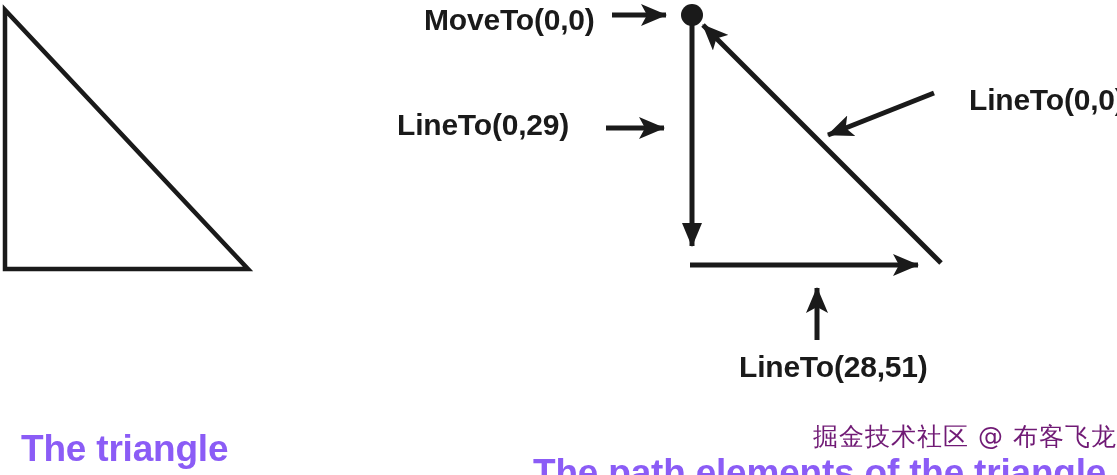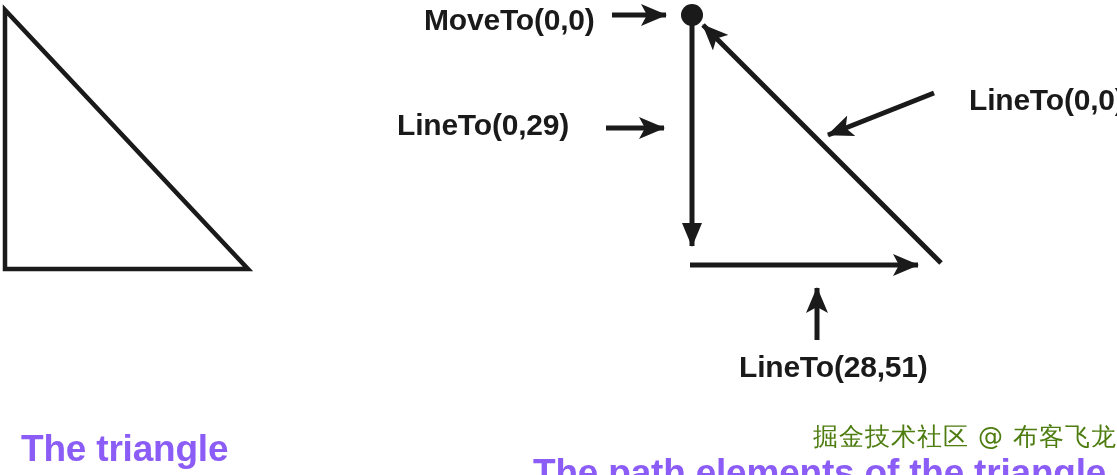--- a/index.html
+++ b/index.html
@@ -52,21 +52,21 @@
     letter-spacing: -0.2px;
   }
   .caption-left  { left: 21px;  top: 428px; }
   .caption-right { left: 533px; top: 452px; }
   .watermark {
     position: absolute;
     left: 813px;
     top: 420px;
     font-family: "DejaVu Sans", sans-serif;
     font-size: 25px;
-    color: #4d7c0f;
+    color: #701a75;
     white-space: nowrap;
     letter-spacing: 1px;
     pointer-events: none;
   }
 </style>
 </head>
 <body>
 
 <div id="figure-root">
 

